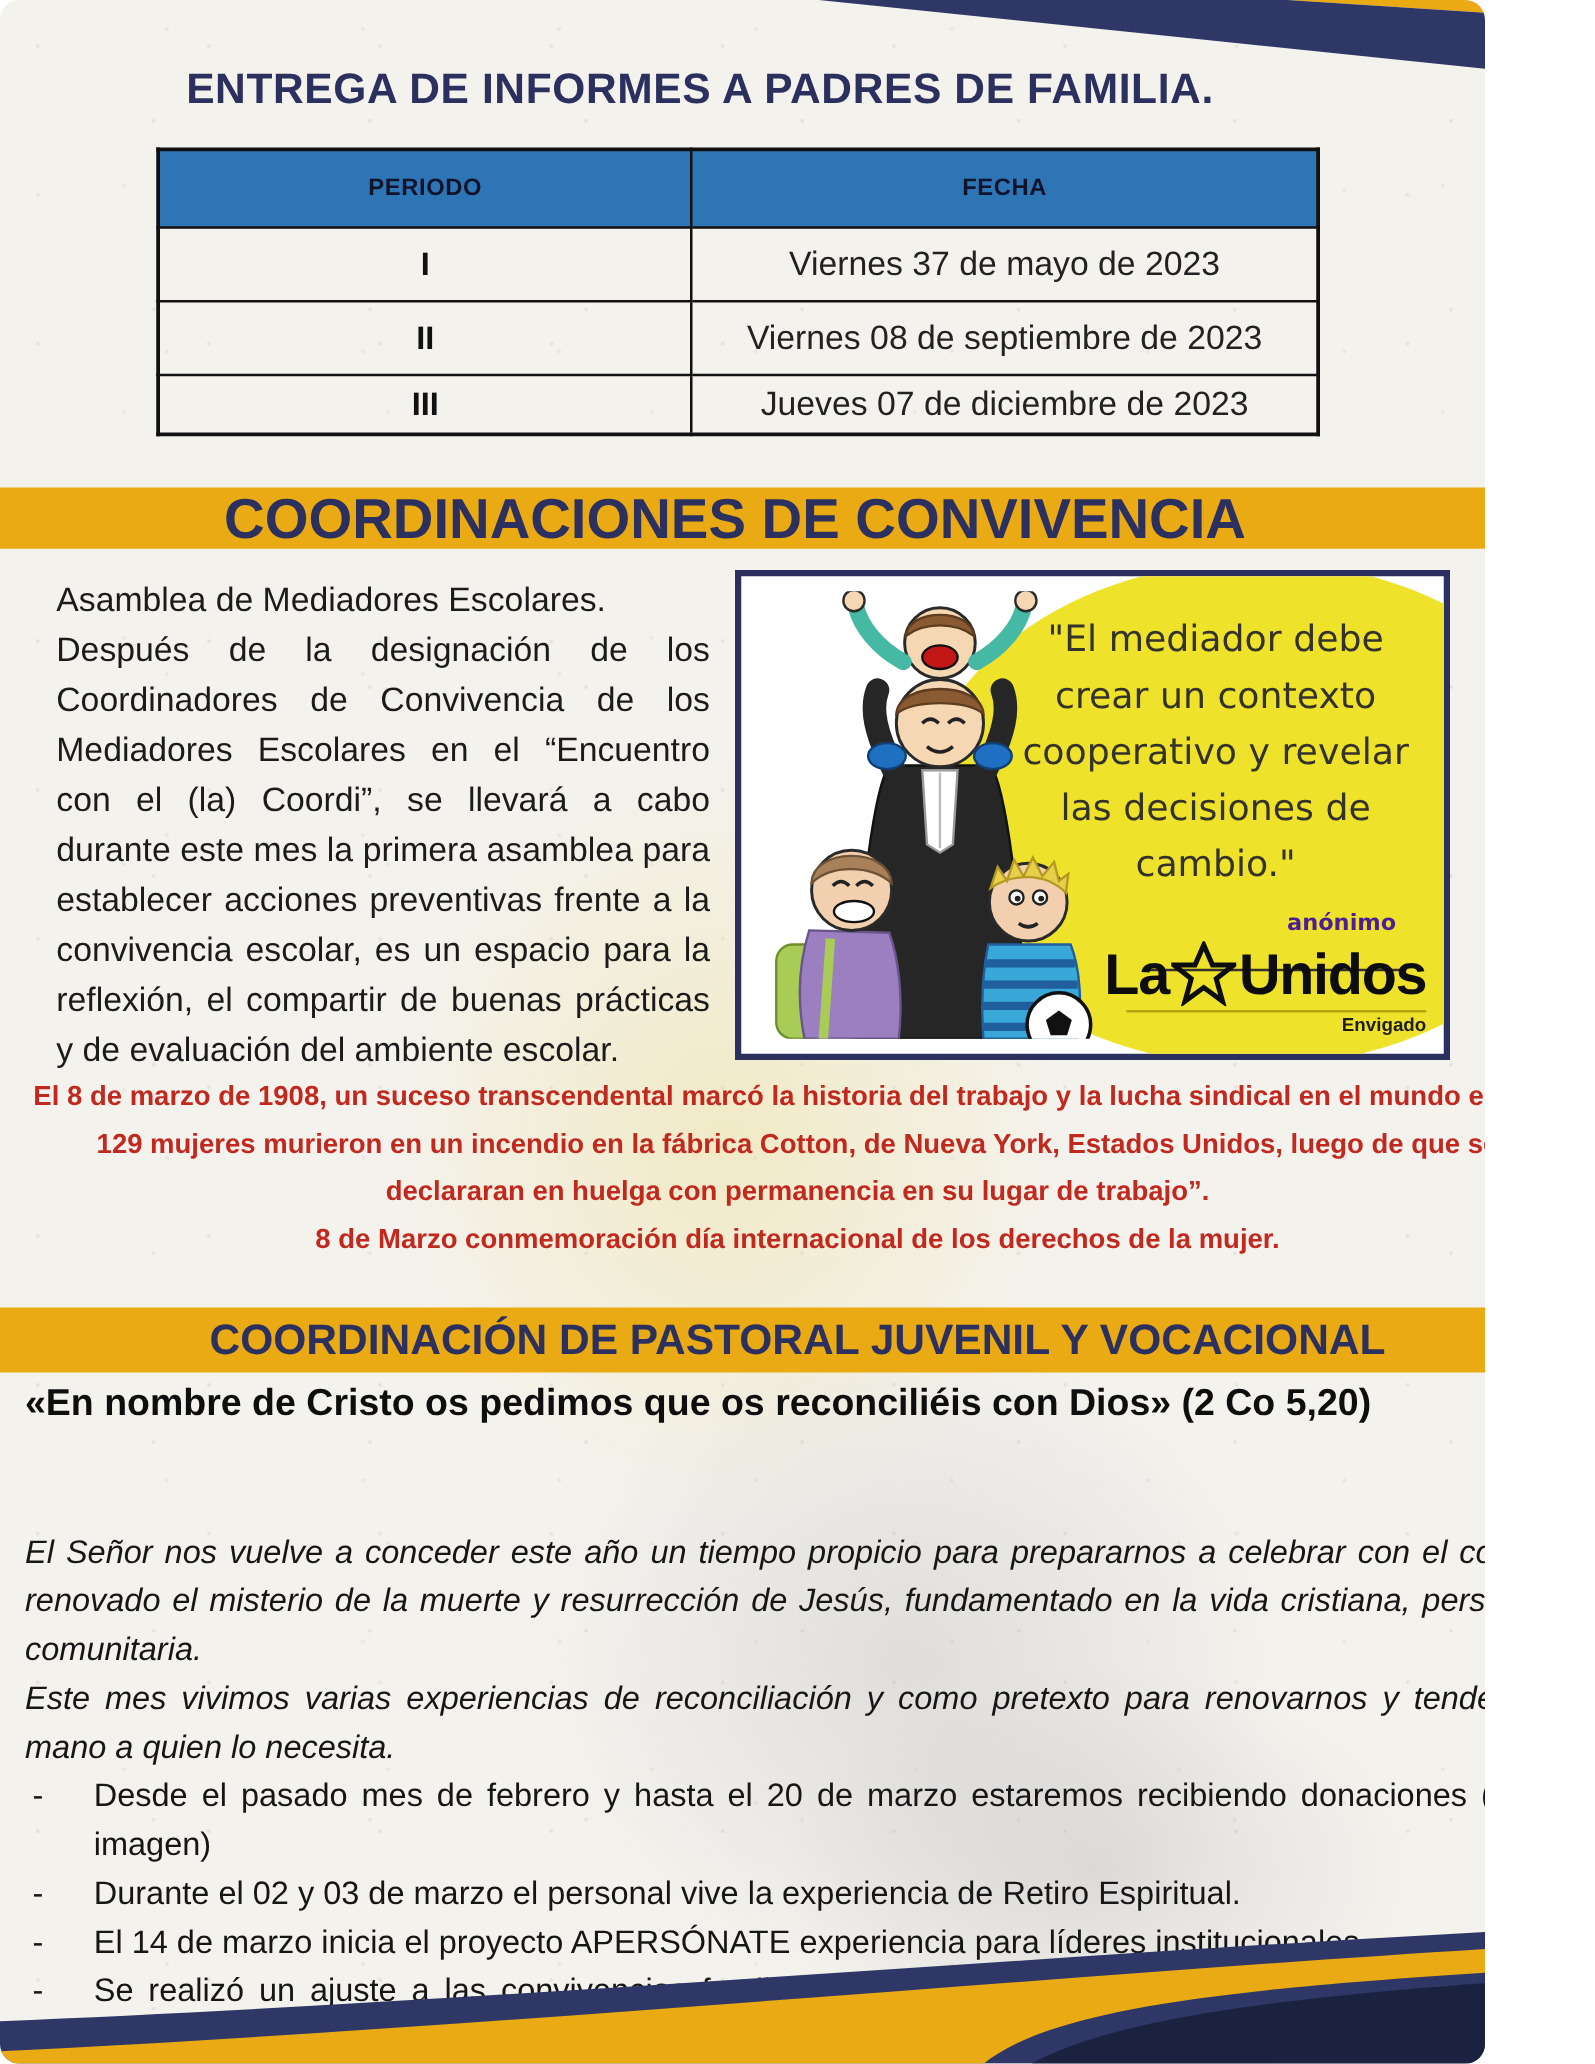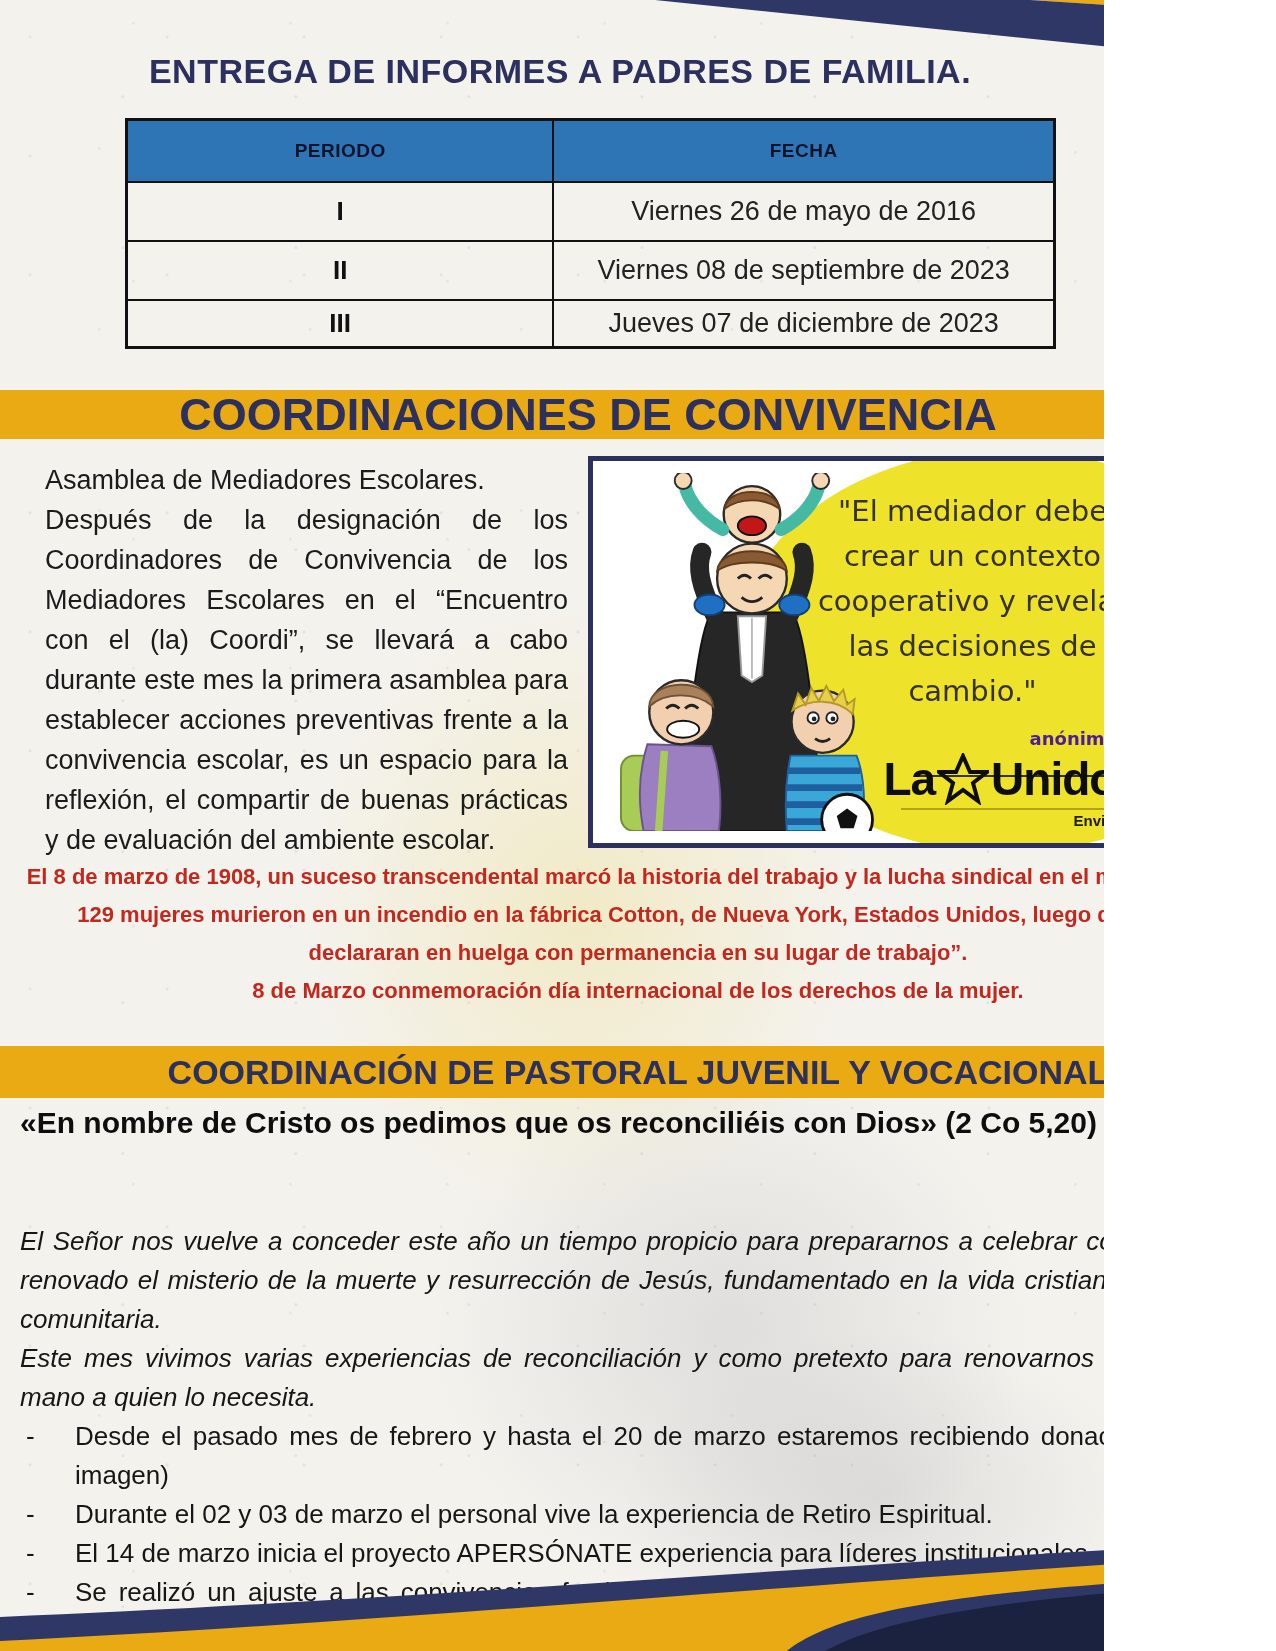--- a/index.html
+++ b/index.html
@@ -1,25 +1,26 @@
 <!DOCTYPE html>
 <html lang="es"><head>
 <meta charset="utf-8">
 <style>
   html,body{margin:0;padding:0;}
   body{font-family:"Liberation Sans",sans-serif;}
   .page{
-    position:relative;width:1104px;height:1651px;overflow:hidden;
+    position:relative;width:1188px;height:1651px;overflow:hidden;
     background-color:#f4f2ed;
     background-image:
       radial-gradient(circle at 22% 31%, rgba(110,90,70,.10) 1px, transparent 2px),
       radial-gradient(circle at 71% 64%, rgba(90,90,110,.10) 1px, transparent 2px),
       radial-gradient(circle at 47% 82%, rgba(140,110,70,.09) 1px, transparent 2px),
       radial-gradient(circle at 85% 18%, rgba(90,90,110,.08) 1px, transparent 2px);
     background-size:137px 119px,173px 151px,211px 181px,157px 129px;
+    border-radius:16px;
   }
   
   .wm{position:absolute;border-radius:50%;pointer-events:none;}
   .wm1{left:300px;top:600px;width:560px;height:620px;background:radial-gradient(ellipse at center, rgba(238,224,150,.45), rgba(238,224,150,0) 70%);}
   .wm2{left:420px;top:1050px;width:620px;height:560px;background:radial-gradient(ellipse at center, rgba(150,150,160,.22), rgba(150,150,160,0) 68%);}
   .wm3{left:620px;top:1330px;width:520px;height:330px;background:radial-gradient(ellipse at center, rgba(140,140,150,.20), rgba(140,140,150,0) 70%);}
 
   .decor-top{position:absolute;top:0;left:0;}
   .decor-bottom{position:absolute;bottom:0;left:0;}
 
@@ -107,21 +108,21 @@
       </colgroup>
     <thead>
       <tr>
         <th>PERIODO</th>
         <th>FECHA</th>
       </tr>
     </thead>
     <tbody>
       <tr class="row-tall">
         <td class="periodo">I</td>
-        <td class="fecha">Viernes 26 de mayo de 2016</td>
+        <td class="fecha">Viernes 37 de mayo de 2023</td>
       </tr>
       <tr class="row-tall">
         <td class="periodo">II</td>
         <td class="fecha">Viernes 08 de septiembre de 2023</td>
       </tr>
       <tr class="row-short">
         <td class="periodo">III</td>
         <td class="fecha">Jueves 07 de diciembre de 2023</td>
       </tr>
     </tbody>

